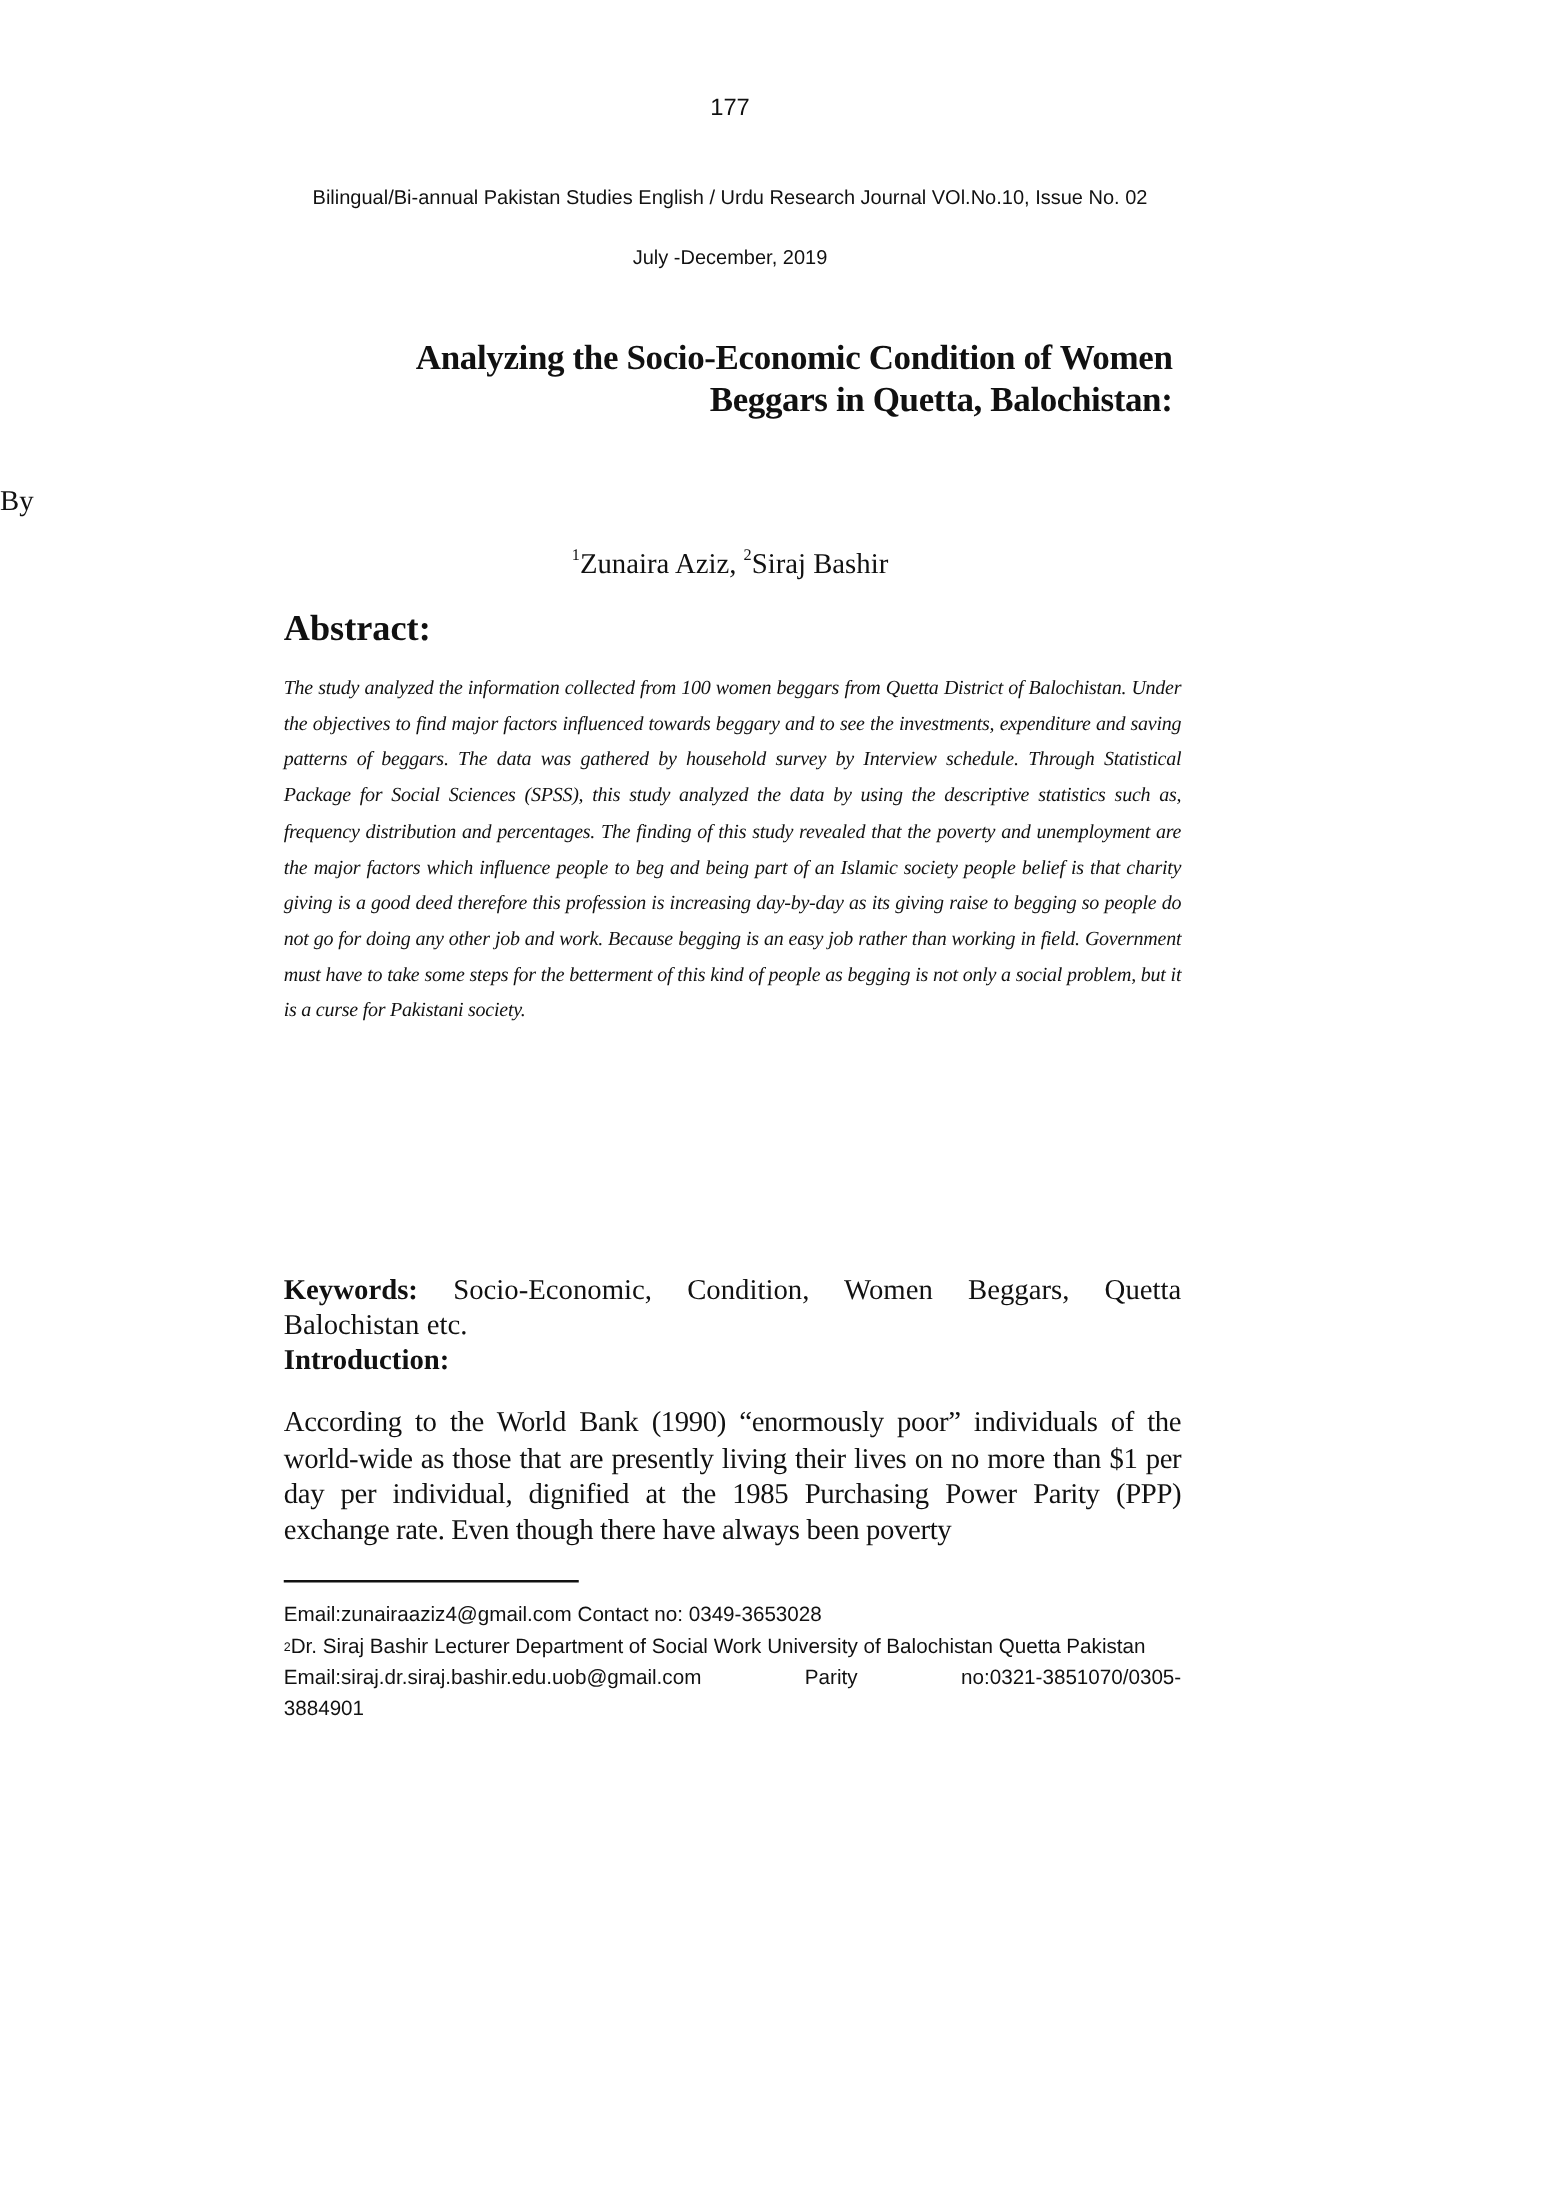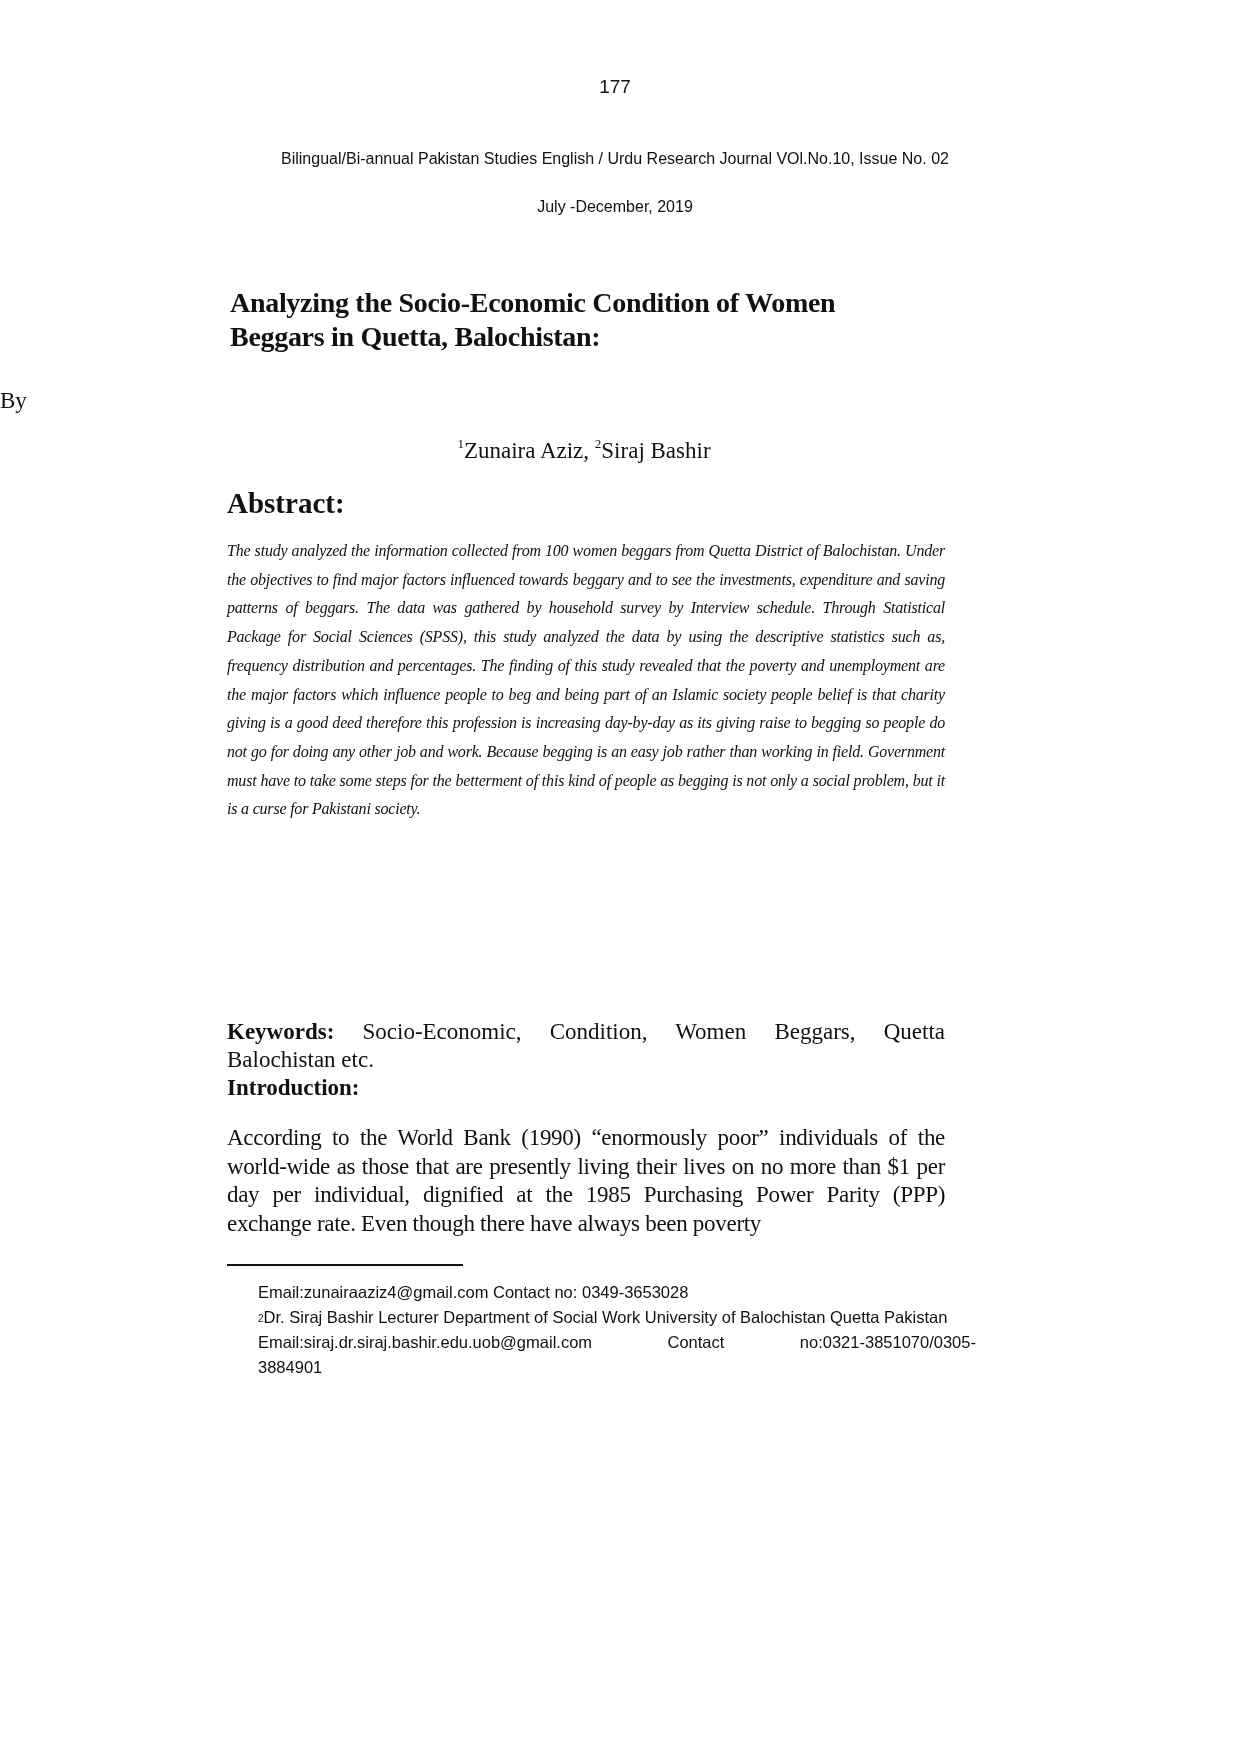--- a/index.html
+++ b/index.html
@@ -1,25 +1,25 @@
 <!DOCTYPE html>
 <html><head>
 <meta charset="utf-8">
 <style>
   html, body { margin: 0; padding: 0; background: #ffffff; }
   body { width: 1240px; height: 1754px; position: relative; overflow: hidden; color: #111; }
   .page { position: absolute; left: 0; top: 0; width: 1240px; height: 1754px; }
-  .sans { font-family: "Liberation Sans", "DejaVu Sans", sans-serif; margin-left: 31px; }
+  .sans { font-family: "Liberation Sans", "DejaVu Sans", sans-serif; }
   .serif { font-family: "Liberation Serif", "DejaVu Serif", serif; }
 
   .page-number { position: absolute; top: 76px; left: 0; width: 1168px; text-align: center; font-size: 19px; }
   .journal-line { position: absolute; top: 150px; left: 0; width: 1168px; text-align: center; font-size: 16px; }
   .date-line { position: absolute; top: 198px; left: 0; width: 1168px; text-align: center; font-size: 16px; }
 
-  .title { position: absolute; top: 286px; left: 230px; width: 708px; text-align: left; font-size: 28px; font-weight: bold; line-height: 34px; letter-spacing: -0.3px; }
+  .title { position: absolute; top: 270px; left: 230px; width: 708px; text-align: right; font-size: 28px; font-weight: bold; line-height: 34px; letter-spacing: -0.3px; }
   .by { position: absolute; top: 388px; left: 0; width: 1168px; text-align: left; font-size: 23px; }
   .authors { position: absolute; top: 438px; left: 0; width: 1168px; text-align: center; font-size: 23px; }
   .authors sup { font-size: 13px; vertical-align: top; position: relative; top: -2px; }
 
   .content { position: absolute; left: 227px; width: 718px; }
   .abstract-heading { top: 487px; font-size: 29px; font-weight: bold; }
   .abstract-body { top: 537px; font-size: 16px; font-style: italic; line-height: 28.7px; text-align: justify; letter-spacing: -0.2px; }
   .keywords { top: 1018px; font-size: 23px; line-height: 28px; text-align: justify; }
   .keywords b { font-weight: bold; }
   .intro-heading { top: 1075px; font-size: 23px; font-weight: bold; }
@@ -64,19 +64,19 @@
 
   <div class="footnote-rule"></div>
 
   <div class="footnotes sans">
     <div>Email:zunairaaziz4@gmail.com Contact no: 0349-3653028</div>
     <div>
       <sup>2</sup><span>Dr. Siraj Bashir Lecturer Department of Social Work University of Balochistan Quetta Pakistan</span>
     </div>
     <div class="fn-contact-row">
       <span>Email:siraj.dr.siraj.bashir.edu.uob@gmail.com</span>
-      <span>Contact</span>
+      <span>Parity</span>
       <span>no:0321-3851070/0305-</span>
     </div>
     <div>3884901</div>
   </div>
 
 </div>
 
 </body></html>

